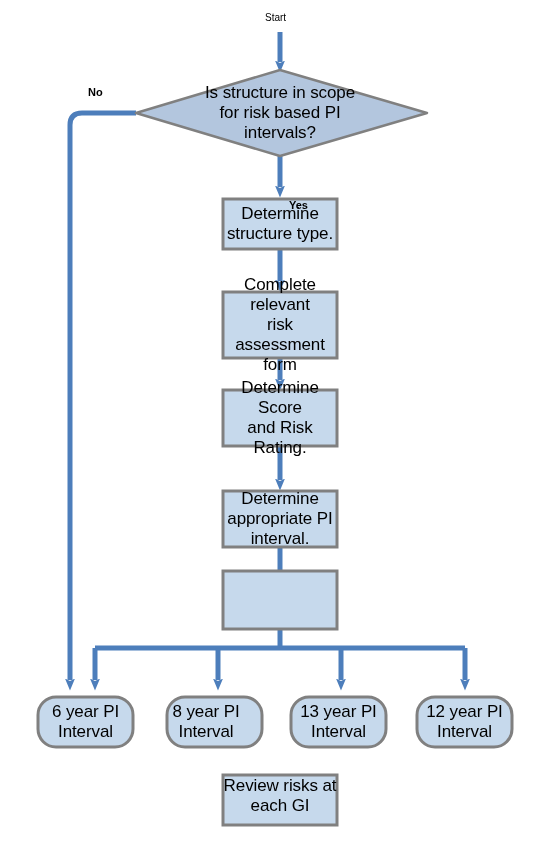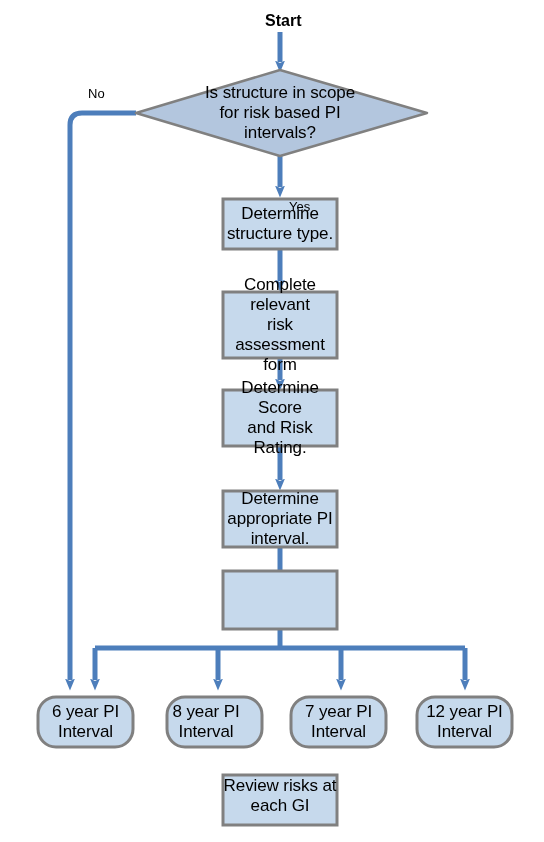--- a/index.html
+++ b/index.html
@@ -35,31 +35,30 @@
     justify-content: center;
     text-align: center;
     line-height: 1.18;
     font-size: 17px;
     letter-spacing: -0.1px;
     white-space: pre-line;
     pointer-events: none;
   }
   .edge-label {
     position: absolute;
-    font-size: 13px;
-    font-weight: normal;
+    font-size: 11px;
+    font-weight: bold;
     line-height: 1;
     white-space: nowrap;
   }
   .plain-label {
     position: absolute;
-    font-size: 16px;
+    font-size: 10px;
     line-height: 1;
     white-space: nowrap;
-    font-weight: bold;
   }
 </style>
 </head>
 <body>
 
 <div id="canvas">
 
   <svg class="layer" viewBox="0 0 544 842">
     <defs>
       <marker id="arrowblue" markerWidth="12" markerHeight="10" refX="1.5" refY="5" orient="auto" markerUnits="userSpaceOnUse">
@@ -146,21 +145,21 @@
 appropriate PI
 interval.</div>
 
 
   <div class="node-label" style="left:38px; top:697px; width:95px; height:50px;">6 year PI
 Interval</div>
 
   <div class="node-label" style="left:167px; top:697px; width:78px; height:50px;">8 year PI
 Interval</div>
 
-  <div class="node-label" style="left:291px; top:697px; width:95px; height:50px;">7 year PI
+  <div class="node-label" style="left:291px; top:697px; width:95px; height:50px;">13 year PI
 Interval</div>
 
   <div class="node-label" style="left:417px; top:697px; width:95px; height:50px;">12 year PI
 Interval</div>
 
   <div class="node-label" style="left:223px; top:775px; width:114px; height:42px;">Review risks at
 each GI</div>
 
 </div>
 

